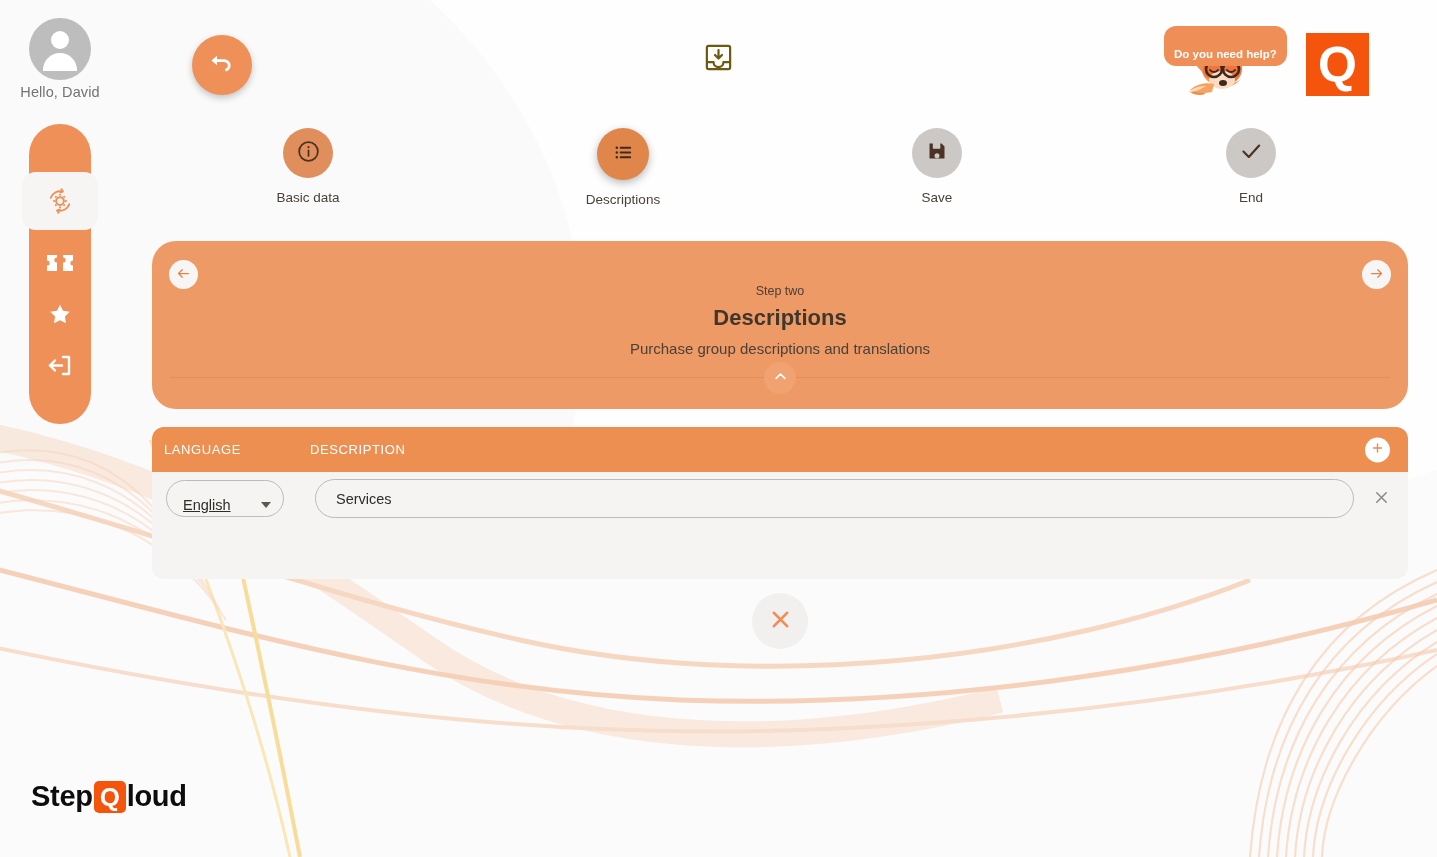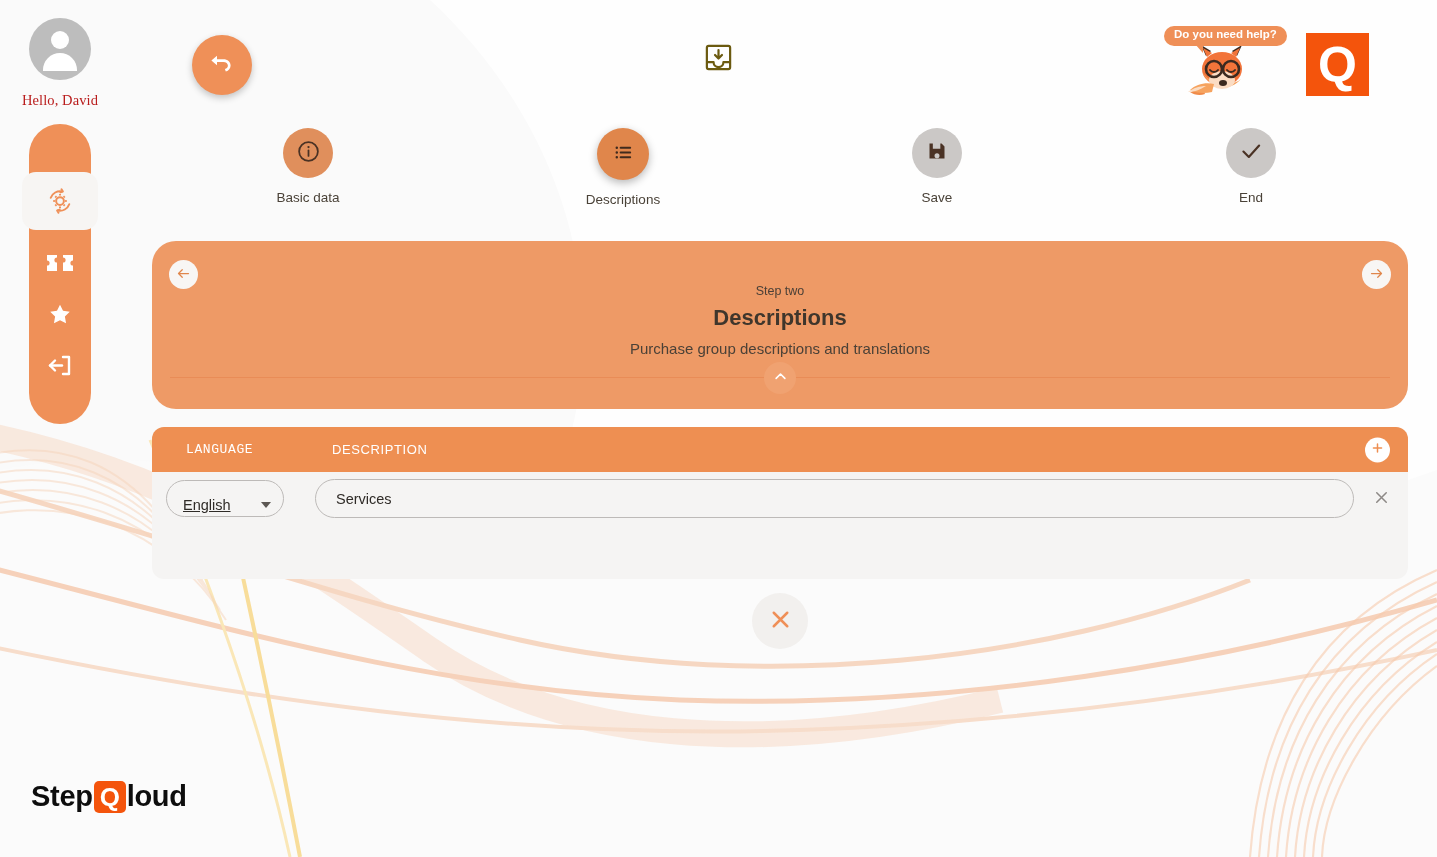--- a/index.html
+++ b/index.html
@@ -14,21 +14,21 @@
   
   .user-block { position: absolute; left: 0; top: 18px; width: 120px; text-align: center; z-index: 5; }
   .avatar {
     width: 62px; height: 62px; border-radius: 50%;
     background: #bdbdbd; margin: 0 auto; position: relative;
   }
   .avatar .head { position: absolute; left: 50%; top: 13px; transform: translateX(-50%);
     width: 18px; height: 18px; border-radius: 50%; background: #fff; }
   .avatar .body { position: absolute; left: 50%; top: 35px; transform: translateX(-50%);
     width: 34px; height: 18px; border-radius: 17px 17px 0 0; background: #fff; }
-  .hello { font-size: 14.5px; color: #b91c1c; margin-top: 12px; letter-spacing: .1px; font-family: Liberation Serif, serif; }
+  .hello { font-size: 14.5px; color: #737373; margin-top: 4px; letter-spacing: .1px; }
 
   .sidebar {
     position: absolute; left: 29px; top: 124px; width: 62px; height: 300px;
     background: #ef9058; border-radius: 31px; z-index: 4;
   }
   .side-item {
     position: absolute; left: 0; width: 62px; height: 50px;
     display: flex; align-items: center; justify-content: center;
   }
   .side-item.active {
@@ -46,21 +46,21 @@
   .page-title {
     position: absolute; left: 0; right: 0; top: 42px; text-align: center; z-index: 5;
     font-size: 33px; color: #6b5a10; font-weight: 400; letter-spacing: .2px;
     display: flex; align-items: center; justify-content: center; gap: 14px;
   }
   .title-icon { display: inline-flex; }
 
   .help-bubble {
     position: absolute; left: 1164px; top: 26px; z-index: 7;
     background: #ef8f57; color: #fff; font-size: 11.5px; font-weight: bold;
-    padding: 2px 10px 6px; border-radius: 12px; white-space: nowrap;
+    padding: 22px 10px 6px; border-radius: 12px; white-space: nowrap;
   }
   .help-bubble::after {
     content: ""; position: absolute; left: 30px; bottom: -7px;
     border-left: 9px solid transparent; border-right: 0 solid transparent;
     border-top: 10px solid #ef8f57;
   }
   .fox { position: absolute; left: 1188px; top: 42px; z-index: 6; }
   .q-logo {
     position: absolute; left: 1306px; top: 33px; width: 63px; height: 63px;
     background: #f4540c; display: flex; align-items: center; justify-content: center; z-index: 6;
@@ -110,21 +110,21 @@
 
   
   .table-card {
     position: absolute; left: 152px; top: 427px; width: 1256px; height: 152px;
     background: #f5f4f3; border-radius: 12px; z-index: 3; overflow: hidden;
   }
   .table-head {
     height: 45px; background: #ee8f52; display: flex; align-items: center; position: relative;
   }
   .th { color: #fff; font-size: 13px; letter-spacing: .6px; }
-  .th-lang { margin-left: 34px; width: 128px; font-family: Liberation Mono, monospace; }
+  .th-lang { margin-left: 12px; width: 128px; }
   .th-desc { margin-left: 18px; }
   .add-btn {
     position: absolute; right: 18px; top: 50%; transform: translateY(-50%);
     width: 25px; height: 25px; border-radius: 50%; background: #fff; border: none; cursor: pointer;
     display: flex; align-items: center; justify-content: center;
   }
   .trow { height: 53px; display: flex; align-items: center; padding: 0 0 0 14px; }
   .trow + .trow { border-top: 1px solid #e7e5e3; }
   .lang-select {
     width: 118px; height: 37px; border: 1px solid #bdbab8; border-radius: 19px;

